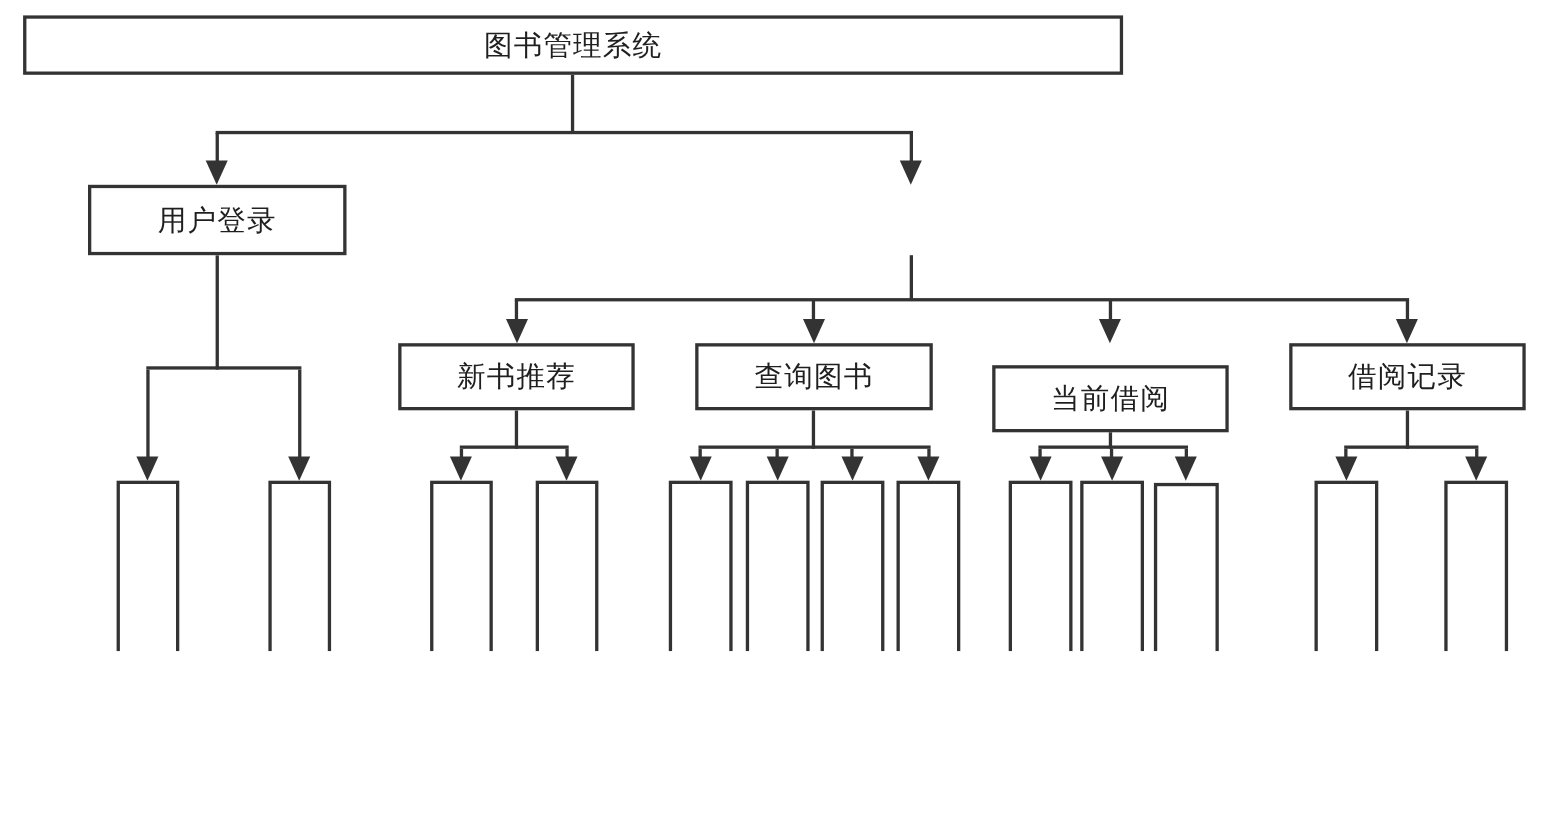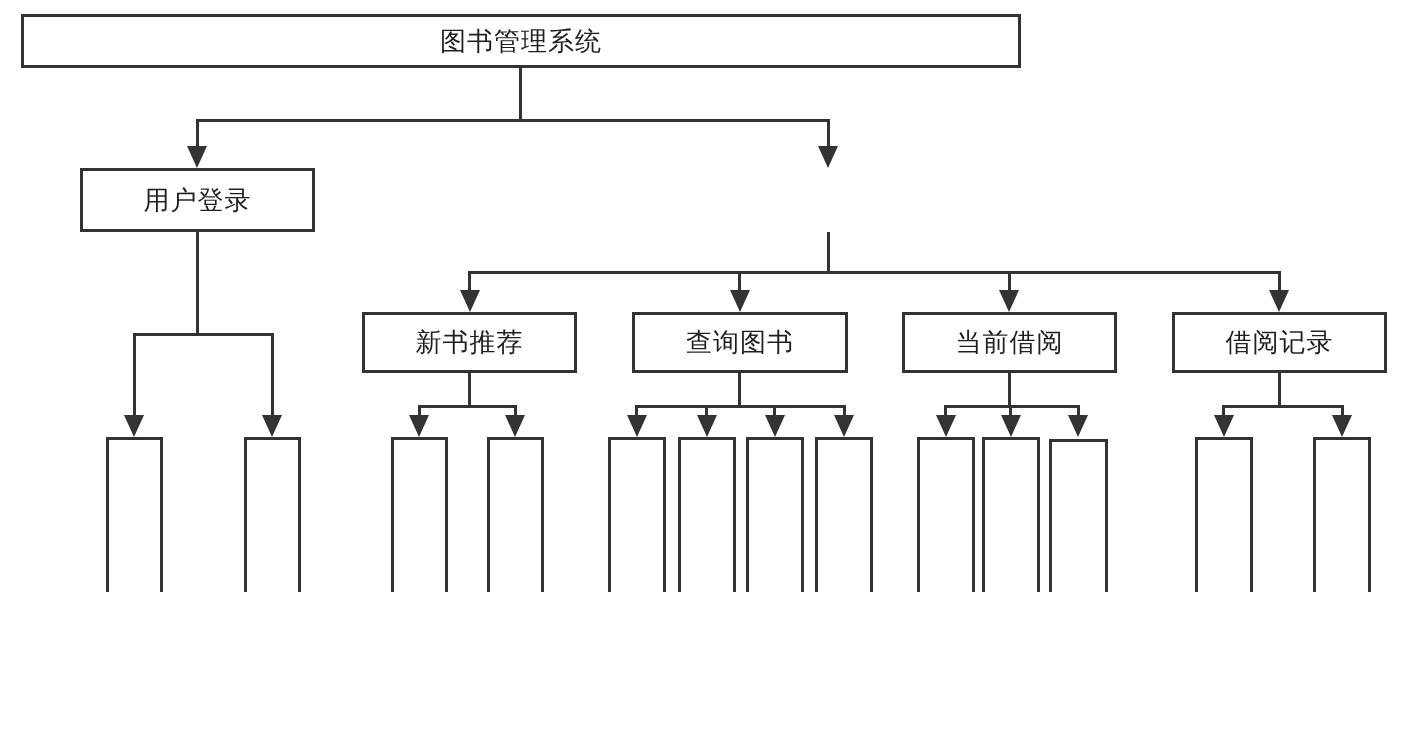--- a/index.html
+++ b/index.html
@@ -92,21 +92,21 @@
   <div class="arrowhead" style="left:999px;top:290px;"></div>
   <div class="vline" style="left:1278px;top:273px;height:19px;"></div>
   <div class="arrowhead" style="left:1269px;top:290px;"></div>
 
   <div class="box" style="left:362px;top:312px;width:215px;height:61px;">
     <span>新书推荐</span>
   </div>
   <div class="box" style="left:632px;top:312px;width:216px;height:61px;">
     <span>查询图书</span>
   </div>
-  <div class="box" style="left:902px;top:312px;width:215px;height:61px;">
+  <div class="box" style="left:902px;top:332px;width:215px;height:61px;">
     <span>当前借阅</span>
   </div>
   <div class="box" style="left:1172px;top:312px;width:215px;height:61px;">
     <span>借阅记录</span>
   </div>
 
   <div class="vline" style="left:468px;top:373px;height:35px;"></div>
   <div class="hline" style="left:418px;top:405px;width:99px;"></div>
   <div class="vline" style="left:418px;top:408px;height:9px;"></div>
   <div class="arrowhead" style="left:409px;top:415px;"></div>

